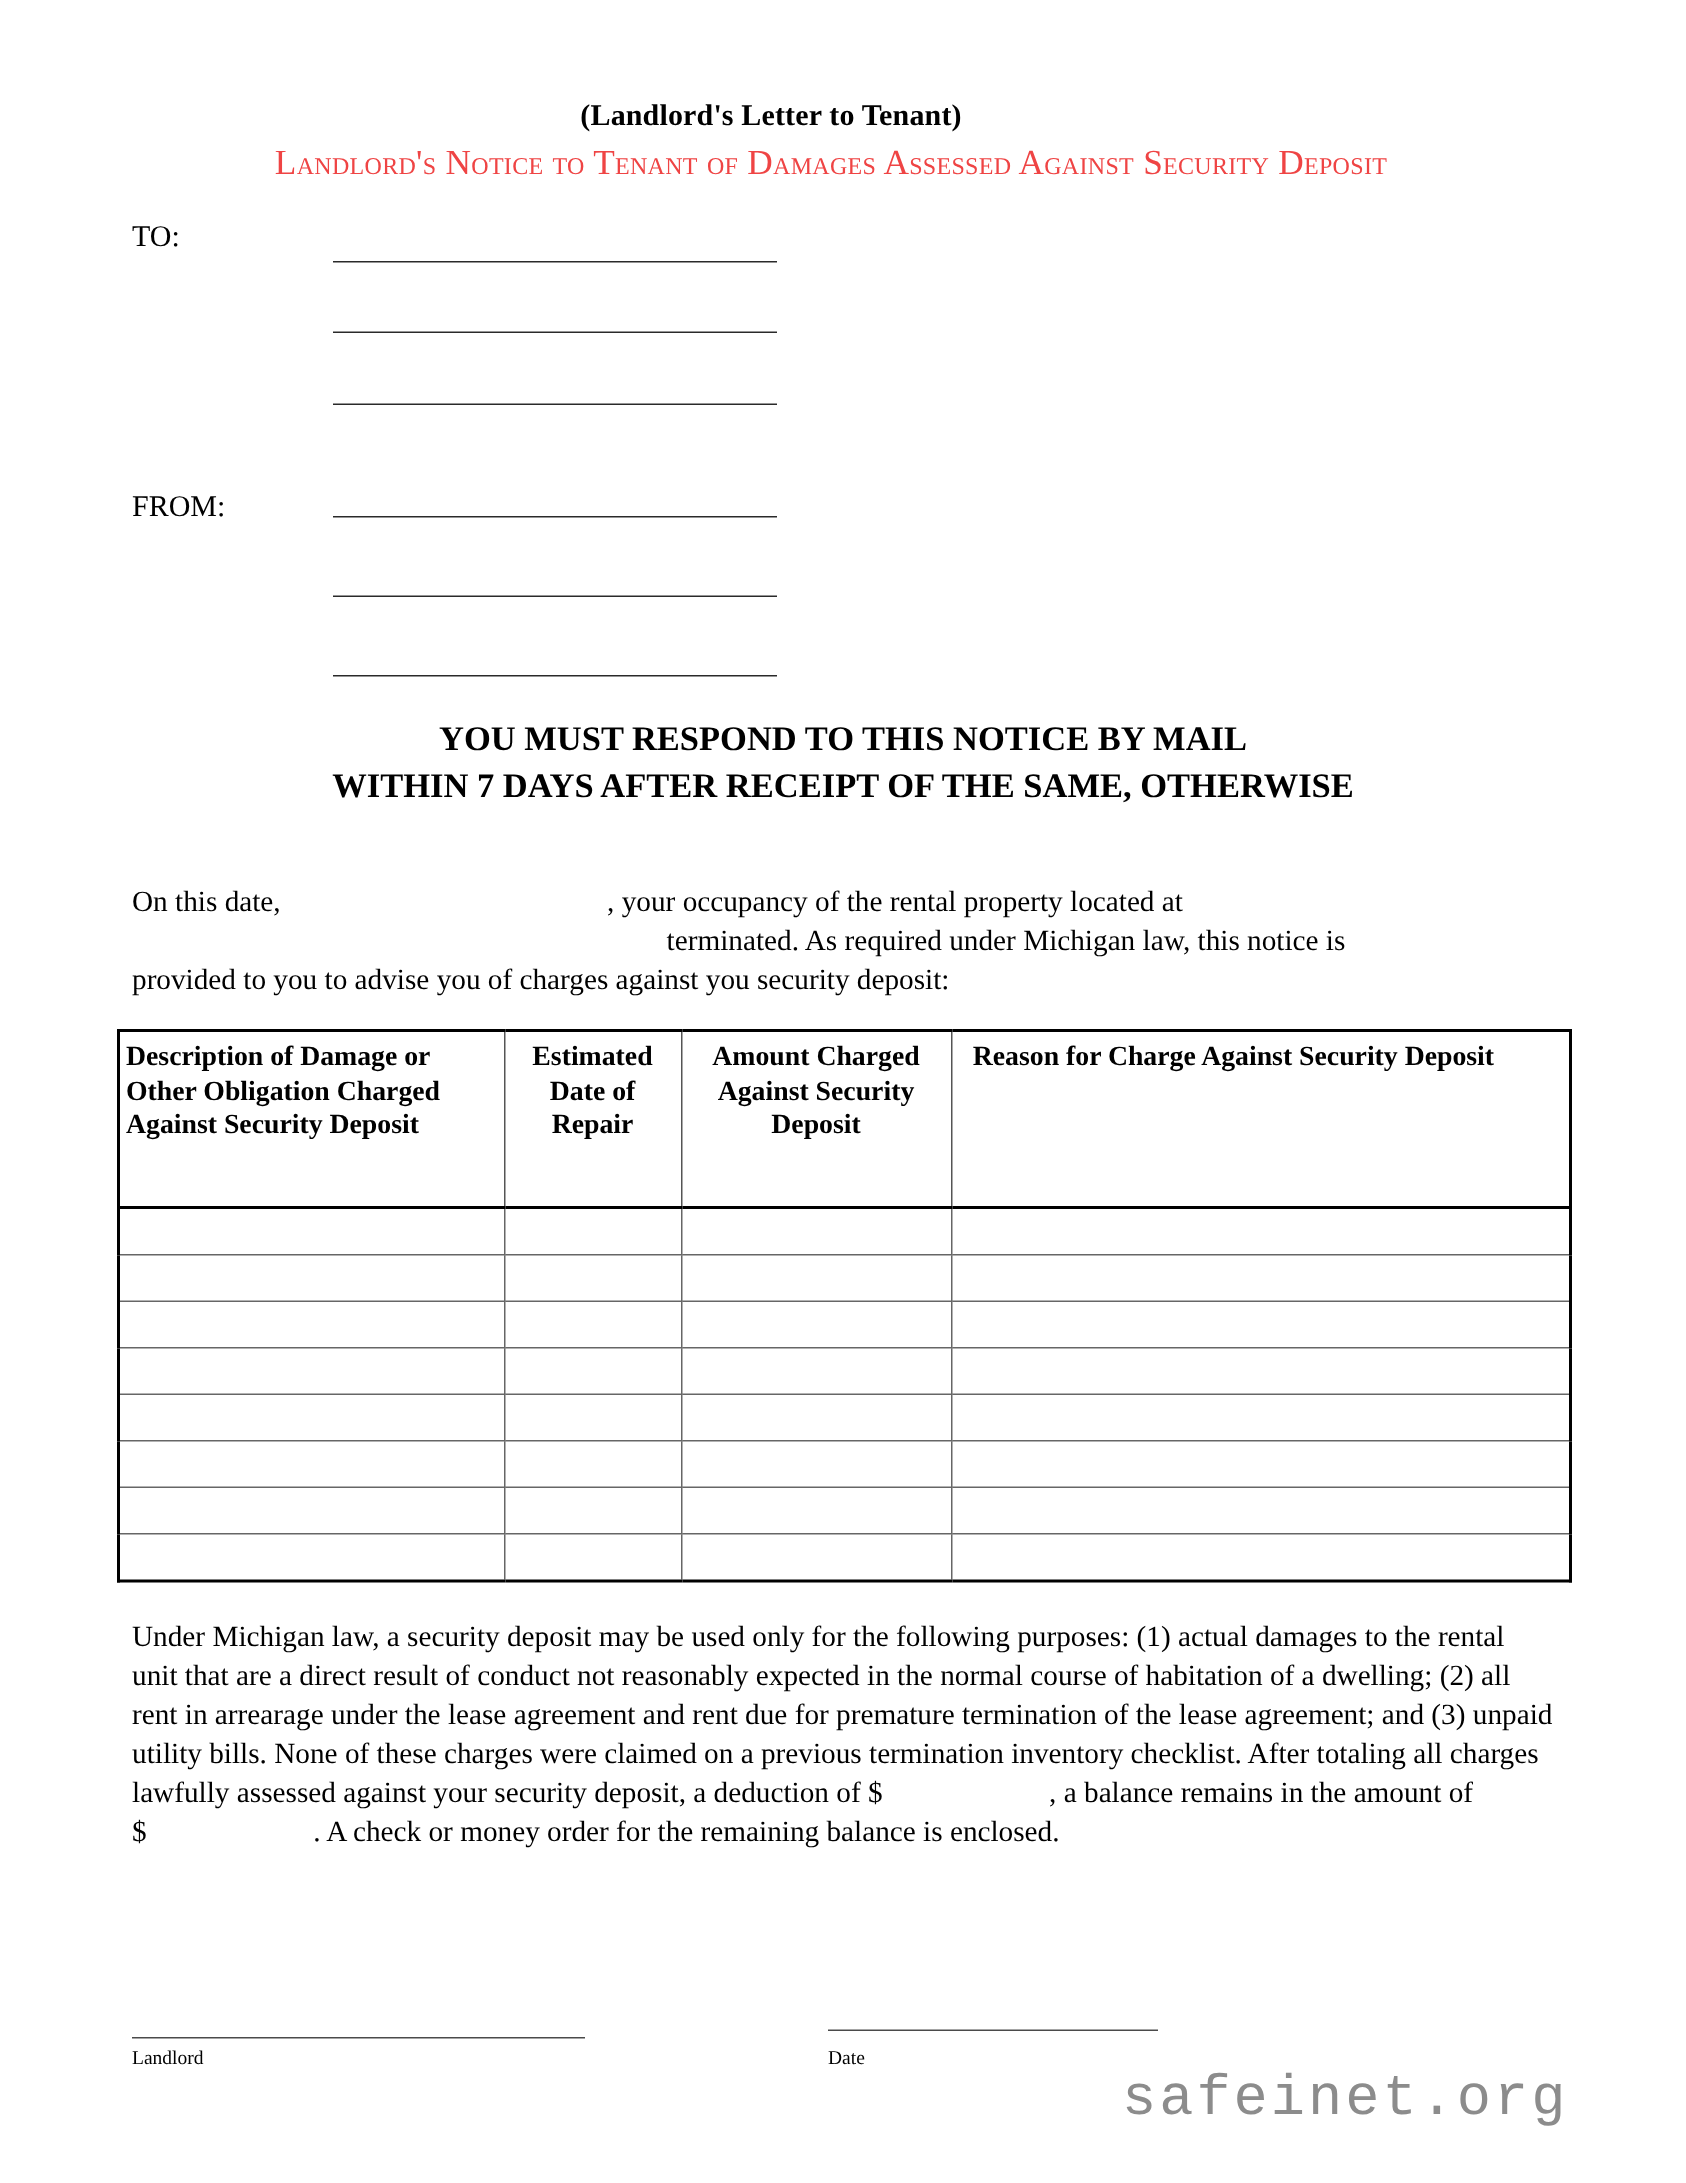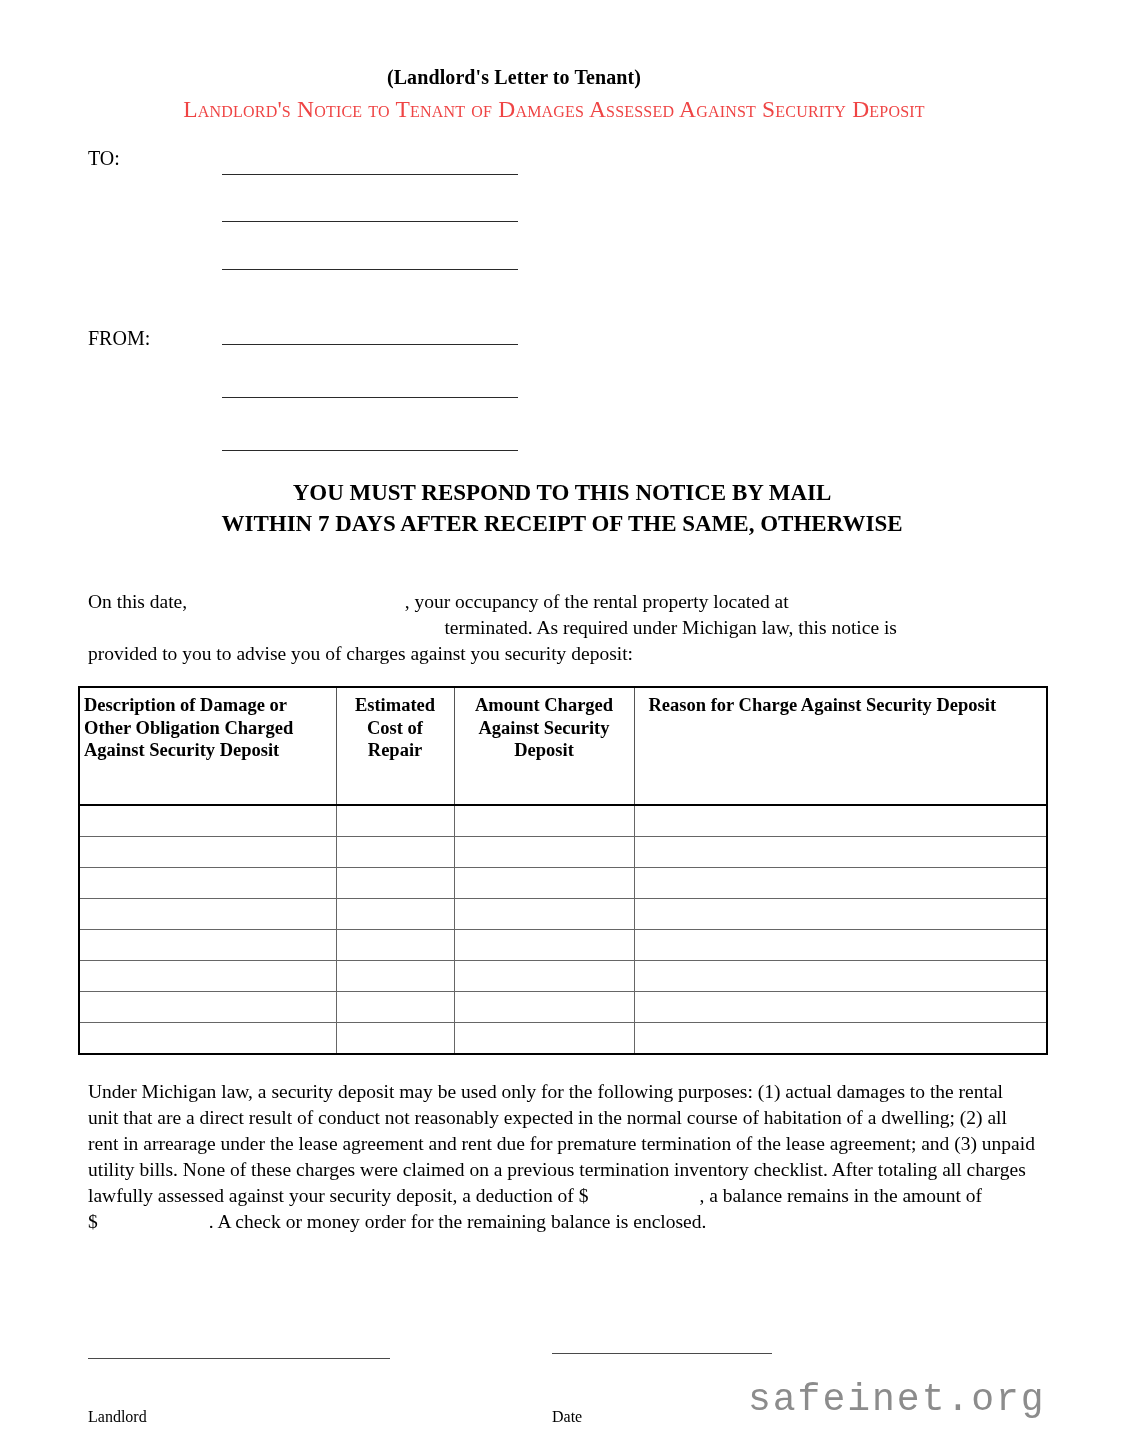--- a/index.html
+++ b/index.html
@@ -146,23 +146,22 @@
   #damages-table tbody tr:last-child td { border-bottom: 2px solid #000000; }
 
   
   .sig-line {
     position: absolute;
     border-bottom: 1.6px solid #4a4a4a;
     height: 0;
   }
   .sig-label {
     position: absolute;
-    font-size: 16px;
+    font-size: 13px;
     line-height: 24px;
-    margin-top: 45px;
   }
 
   
   .watermark {
     position: absolute;
     left: 748px;
     top: 1378px;
     font-family: "Liberation Mono", "DejaVu Sans Mono", monospace;
     font-size: 38px;
     letter-spacing: 2px;
@@ -199,21 +198,21 @@
   <table id="damages-table">
     <thead>
       <tr>
         <th class="c1" style="width:257px;">
           <div>Description of Damage or</div>
           <div>Other Obligation Charged</div>
           <div>Against Security Deposit</div>
         </th>
         <th class="c2" style="width:118px;">
           <div>Estimated</div>
-          <div>Cost of</div>
+          <div>Date of</div>
           <div>Repair</div>
         </th>
         <th class="c3" style="width:180px;">
           <div>Amount Charged</div>
           <div>Against Security</div>
           <div>Deposit</div>
         </th>
         <th class="c4" style="width:413px;">
           <div>Reason for Charge Against Security Deposit</div>
         </th>

